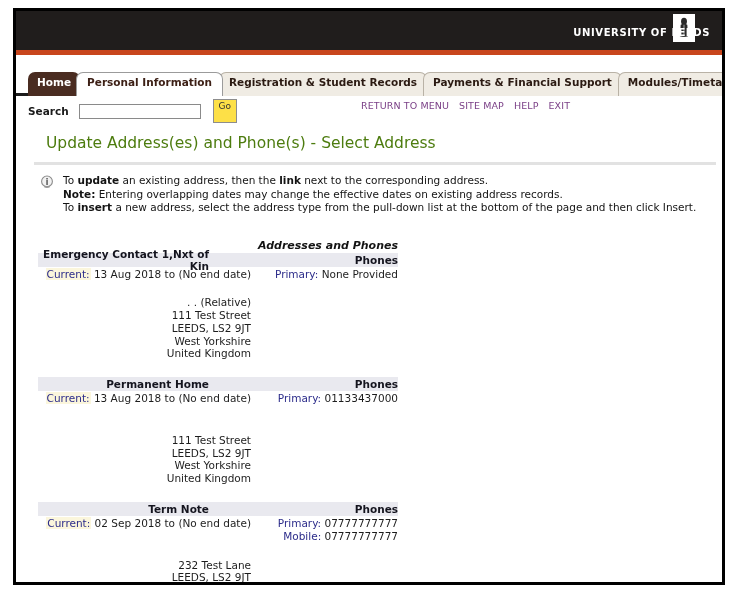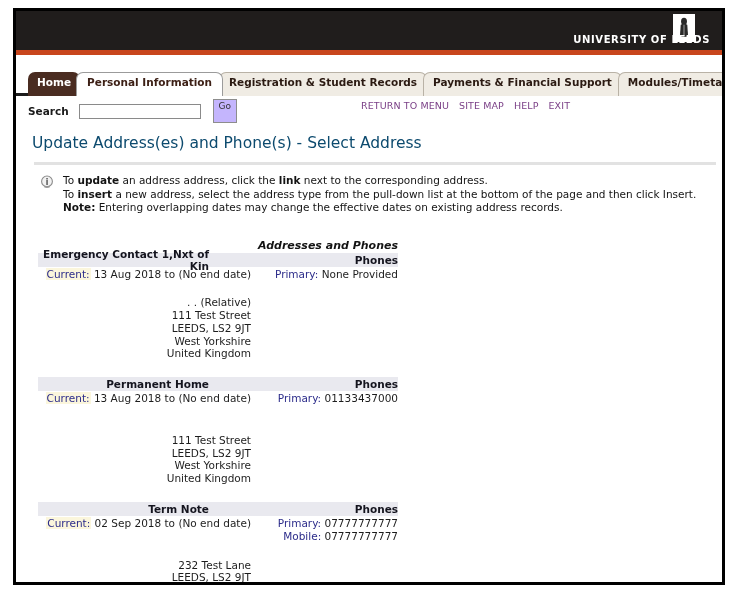--- a/index.html
+++ b/index.html
@@ -32,21 +32,21 @@
     width: 22px; height: 28px;
     background: #ffffff;
     padding: 2px;
   }
   .banner-logo .owl {
     width: 100%; height: 100%;
     display: block;
   }
   .banner-title {
     position: absolute;
-    right: 12px; bottom: 5px;
+    right: 12px; bottom: 12px;
     color: #ffffff;
     font-size: 10px;
     font-weight: bold;
     letter-spacing: 0.6px;
     font-family: "DejaVu Sans", "Liberation Sans", sans-serif;
   }
   .banner-rule {
     height: 5px;
     background: #c8461d;
   }
@@ -130,21 +130,21 @@
   .search-go {
     display: inline-block;
     vertical-align: middle;
     margin-left: 7px;
     min-width: 24px;
     height: 24px;
     line-height: 13px;
     text-align: center;
     font-size: 9px;
     border: 1px solid #8d8d8d;
-    background: #c4b5fd;
+    background: #fde047;
     color: #333333;
     font-family: "DejaVu Sans", "Liberation Sans", sans-serif;
     cursor: pointer;
   }
   .toplinks {
     position: absolute;
     left: 345px; top: 4px;
     font-size: 0;
   }
   .toplinks a {
@@ -156,23 +156,23 @@
     letter-spacing: 0.1px;
     margin-top: 28px;
   }
 
   
   .content {
     padding: 0 16px;
   }
   .page-title {
     font-size: 15.5px;
-    color: #0c4a6e;
+    color: #4d7c0f;
     font-weight: normal;
-    margin: 16px 0 10px 0;
+    margin: 16px 0 10px 14px;
     font-family: "DejaVu Sans", "Liberation Sans", sans-serif;
   }
   .hr-light {
     height: 3px;
     background: #e2e2e2;
     margin: 0 0 0 2px;
     width: 682px;
   }
 
   
@@ -284,23 +284,23 @@
 
     <div class="infoblock">
       <span class="info-icon">
         <svg viewBox="0 0 15 15" xmlns="http://www.w3.org/2000/svg">
           <circle cx="7" cy="6.4" r="5.4" fill="#f2f2f2" stroke="#8b8b8b" stroke-width="1.1"></circle>
           <rect x="6.3" y="5" width="1.5" height="5" fill="#5a5a5a"></rect>
           <rect x="6.3" y="3" width="1.5" height="1.5" fill="#5a5a5a"></rect>
           <path d="M4 11.5 Q7 13.6 10 11.5" stroke="#9a9a9a" stroke-width="1.1" fill="none"></path>
         </svg>
       </span>
-      <span class="line"><span>To </span><b>update</b><span> an address address, click the </span><b>link</b><span> next to the corresponding address.</span></span>
+      <span class="line"><span>To </span><b>update</b><span> an existing address, then the </span><b>link</b><span> next to the corresponding address.</span></span>
+      <span class="line"><b>Note:</b><span> Entering overlapping dates may change the effective dates on existing address records.</span></span>
       <span class="line"><span>To </span><b>insert</b><span> a new address, select the address type from the pull-down list at the bottom of the page and then click Insert.</span></span>
-      <span class="line"><b>Note:</b><span> Entering overlapping dates may change the effective dates on existing address records.</span></span>
     </div>
 
     <div class="addr-wrap">
       <div class="addr-caption">Addresses and Phones</div>
       <div id="addr-sections">
           <div class="addr-section">
             <div class="addr-head">
               <span class="col-a">Emergency Contact 1,Nxt of Kin</span>
               <span class="col-b">Phones</span>
             </div>

